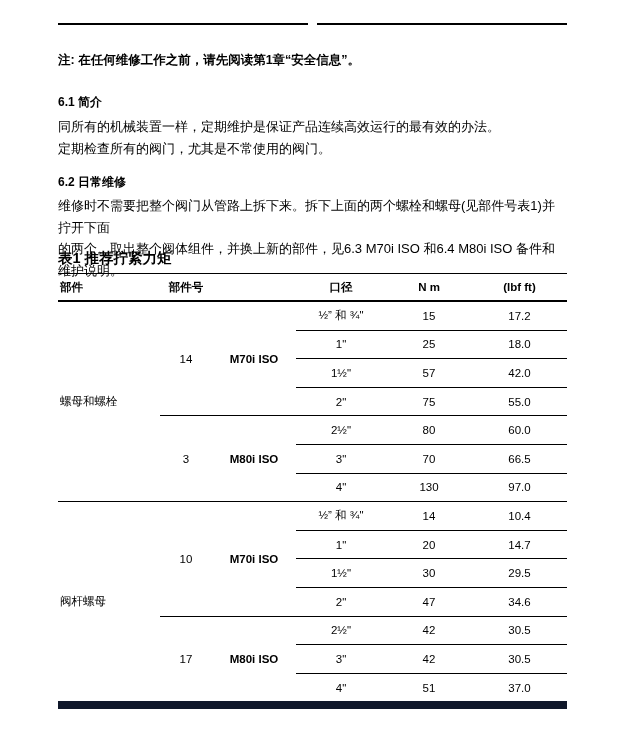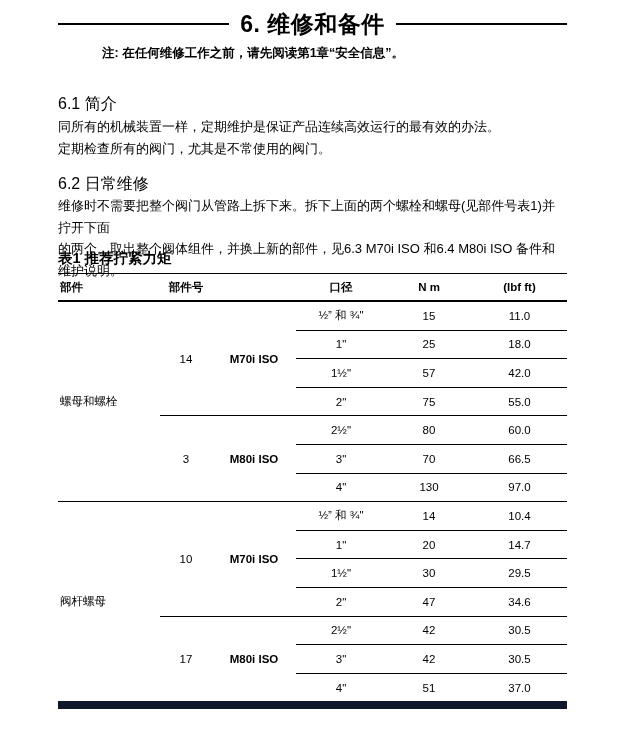--- a/index.html
+++ b/index.html
@@ -16,22 +16,22 @@
     left:58px; right:57px; top:6px; height:36px;
     display:flex; align-items:center; gap:9px;
   }
   .rule { flex:1; height:0; border-top:2px solid #000; }
   #title-text {
     font-size:23px; font-weight:bold; white-space:nowrap;
     letter-spacing:0.5px; padding:0 2px;
   }
 
   
-  #note { left:58px; top:45px; font-size:12.5px; font-weight:bold;margin-left:44px; }
-  .sec-heading { left:58px; font-size:16px; font-weight:normal; }
+  #note { left:58px; top:52px; font-size:12.5px; font-weight:bold; }
+  .sec-heading { left:58px; font-size:12px; font-weight:bold; }
   #sec1-heading { top:94px; }
   #sec2-heading { top:174px; }
   .para { left:58px; width:509px; font-size:13px; line-height:21.5px; }
   #sec1-para { top:116px; }
   #sec2-para { top:195px; }
 
   
   #table-caption { left:58px; top:249px; font-size:14.5px; font-weight:bold; }
 
   
@@ -57,21 +57,20 @@
   td.model { font-weight:bold; }
   tr.rsep  > td { border-top:1px solid #000; }
   tr.gsep2 > td { border-top:1px solid #000; }
   tr.gsep1 > td { border-top:1px solid #000; }
 </style>
 </head>
 <body>
 
 <div class="abs" id="title-row">
   <div class="rule"></div>
-  <div id="title-text">6. 维修和备件</div>
   <div class="rule"></div>
 </div>
 
 <div class="abs" id="note">注: 在任何维修工作之前，请先阅读第1章“安全信息”。</div>
 
 <div class="abs sec-heading" id="sec1-heading">6.1 简介</div>
 <div class="abs para" id="sec1-para">
   <div>同所有的机械装置一样，定期维护是保证产品连续高效运行的最有效的办法。</div>
   <div>定期检查所有的阀门，尤其是不常使用的阀门。</div>
 </div>
@@ -104,21 +103,21 @@
         <th>(lbf ft)</th>
       </tr>
     </thead>
     <tbody>
       <tr>
         <td class="part" rowspan="7">螺母和螺栓</td>
         <td rowspan="4">14</td>
         <td class="model" rowspan="4">M70i ISO</td>
         <td>½” 和 ¾"</td>
         <td>15</td>
-        <td>11.0</td>
+        <td>17.2</td>
       </tr>
       <tr class="rsep">
         <td>1"</td>
         <td>25</td>
         <td>18.0</td>
       </tr>
       <tr class="rsep">
         <td>1½"</td>
         <td>57</td>
         <td>42.0</td>

